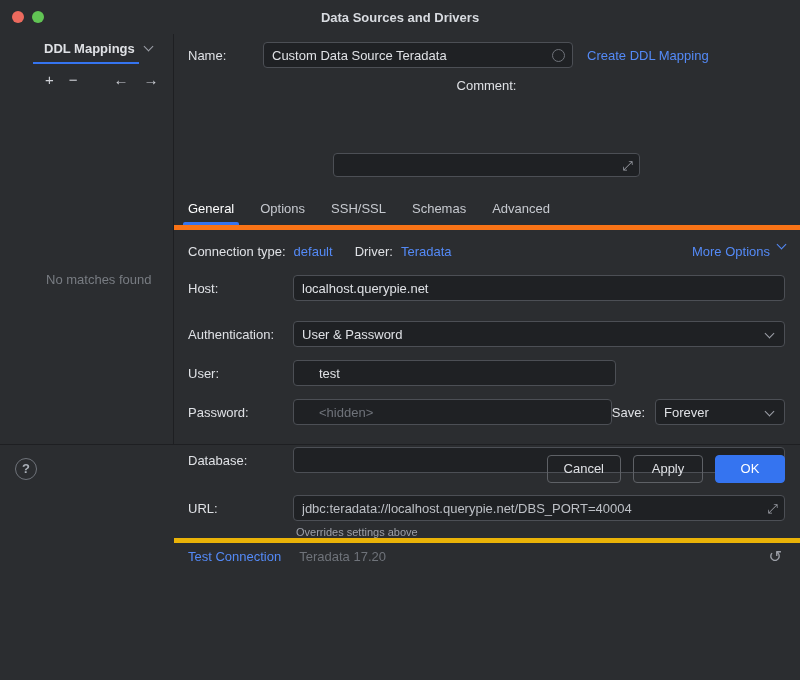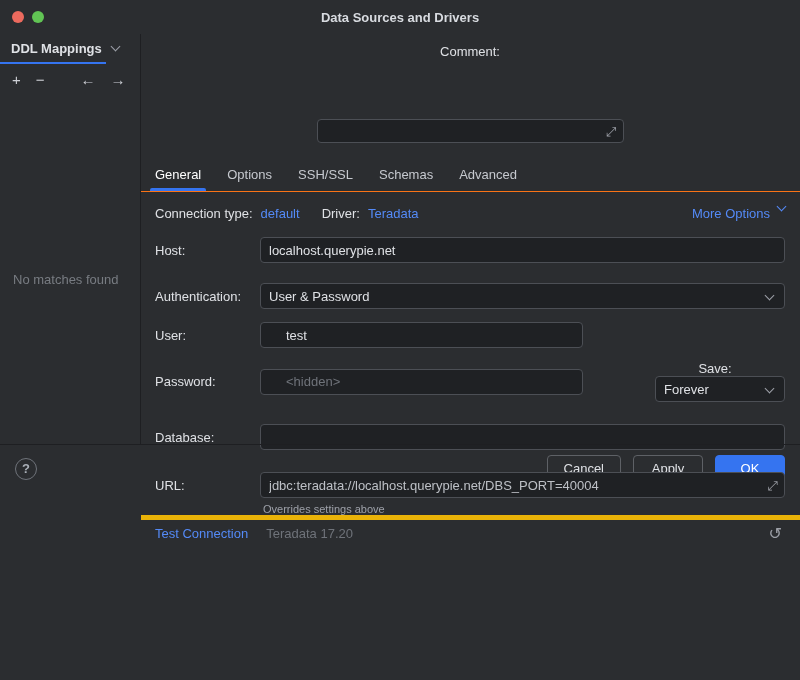--- a/index.html
+++ b/index.html
@@ -17,21 +17,21 @@
 
   
   .titlebar { flex: 0 0 34px; position: relative; display: flex; align-items: center; justify-content: center; }
   .traffic { position: absolute; left: 12px; top: 11px; display: flex; gap: 8px; }
   .light { width: 12px; height: 12px; border-radius: 50%; }
   .light.red { background: #ec6a5e; }
   .light.green { background: #61c454; }
   .wtitle { font-weight: bold; color: #d8dbe0; }
 
   
-  .split { flex: 1; display: flex; min-height: 0; }
+  .split { flex: 1; display: flex; min-height: 0; margin-left: 33px; }
   .sidebar { flex: 0 0 141px; border-right: 1px solid #1e1f22; display: flex; flex-direction: column; }
   .sb-header { position: relative; height: 28px; display: flex; align-items: center; padding: 0 8px 0 11px; font-weight: bold; cursor: default; }
   .sb-header .chevron { margin-left: 10px; margin-top: -3px; }
   .sb-underline { height: 2px; background: var(--accent); width: 106px; margin-bottom: 2px; }
   .sb-toolbar { display: flex; align-items: center; gap: 15px; padding: 6px 10px 8px 12px; color: #ced0d6; }
   .sb-toolbar .tbtn { font-size: 15px; line-height: 16px; cursor: default; }
   .sb-toolbar .gap { width: 6px; }
   .sb-empty { margin-top: 176px; padding-left: 13px; color: #787c82; }
 
   
@@ -50,41 +50,41 @@
   .expand-ic { position: absolute; right: 7px; color: #9da0a8; font-size: 13px; line-height: 13px; cursor: default; }
 
   .link { color: var(--link); cursor: default; }
   .row.name-row { margin-top: 8px; }
   .name-input { width: 310px; padding-right: 26px; }
   .row.comment-row { margin-top: 10px; flex-direction: column; }
   .comment-input { width: 307px; height: 24px; padding-right: 24px; }
   .name-row .link { margin-left: 14px; }
 
   
-  .tabs { display: flex; margin-top: 18px; border-bottom: 1px solid #f97316; padding-left: 6px; }
+  .tabs { display: flex; margin-top: 18px; border-bottom: 5px solid #f97316; padding-left: 6px; }
   .tab { position: relative; padding: 6px 8px 9px; margin-right: 10px; color: #c6c9cf; cursor: default; }
   .tab.active { color: #ffffff; }
   .tab.active::after { content: ""; position: absolute; left: 3px; right: 3px; bottom: 0; height: 3px; border-radius: 2px 2px 0 0; background: var(--accent); }
 
   
   .conn-row { margin-top: 14px; display: flex; align-items: center; }
   .conn-row .pair { margin-right: 8px; }
   .conn-row .drv { margin-left: 22px; }
   .more-opts { margin-left: auto; display: flex; align-items: flex-start; gap: 8px; }
 
   .chevron { display: inline-block; width: 7px; height: 7px; border-right: 1.6px solid #9da0a8; border-bottom: 1.6px solid #9da0a8; transform: rotate(45deg); }
   .chevron.blue { border-color: var(--link); margin-top: -3px; }
 
   .grow { flex: 1; }
   .select { position: relative; display: flex; align-items: center; padding-right: 28px; cursor: default; }
   .select .chevron { position: absolute; right: 11px; top: 8px; }
 
   .mt16 { margin-top: 16px; } .mt20 { margin-top: 20px; } .mt13 { margin-top: 13px; } .mt22 { margin-top: 22px; }
   .user-input, .password-input { width: 323px; padding-left: 25px; }
-  .save-group { margin-left: auto; display: flex; align-items: center; flex-direction: column; }
+  .save-group { margin-left: auto; display: flex; align-items: center; }
   .save-lbl { margin-right: 10px; }
   .save-select { width: 130px; }
   .url-input { padding-right: 26px; color: #bdc0c6; }
   .hint { margin: 5px 15px 0 122px; font-size: 11px; color: #9da0a8; }
 
   .spacer { flex: 1; }
   .test-row { border-top: 5px solid #eab308; height: 38px; display: flex; align-items: center; padding: 4px 18px 0 14px; }
   .test-row .version { margin-left: 18px; color: #6f737a; }
   .reset-ic { margin-left: auto; color: #9da0a8; font-size: 16px; cursor: default; }
 
@@ -121,20 +121,28 @@
         <span class="tbtn"><span>−</span></span>
         <span class="gap"></span>
         <span class="tbtn"><span>←</span></span>
         <span class="tbtn"><span>→</span></span>
       </div>
       <div class="sb-empty">No matches found</div>
     </div>
 
     <div class="main">
 
+      <div class="row name-row">
+        <span class="lbl narrow">Name:</span>
+        <span class="fieldwrap">
+          <input class="tfield name-input" value="Custom Data Source Teradata" style="">
+          <span class="circle-ic"></span>
+        </span>
+        <span class="link">Create DDL Mapping</span>
+      </div>
 
       <div class="row comment-row">
         <span class="lbl narrow">Comment:</span>
         <span class="fieldwrap">
           <input class="tfield comment-input" value="" style="">
           <span class="expand-ic">⤢</span>
         </span>
       </div>
 
       <div class="tabs">

